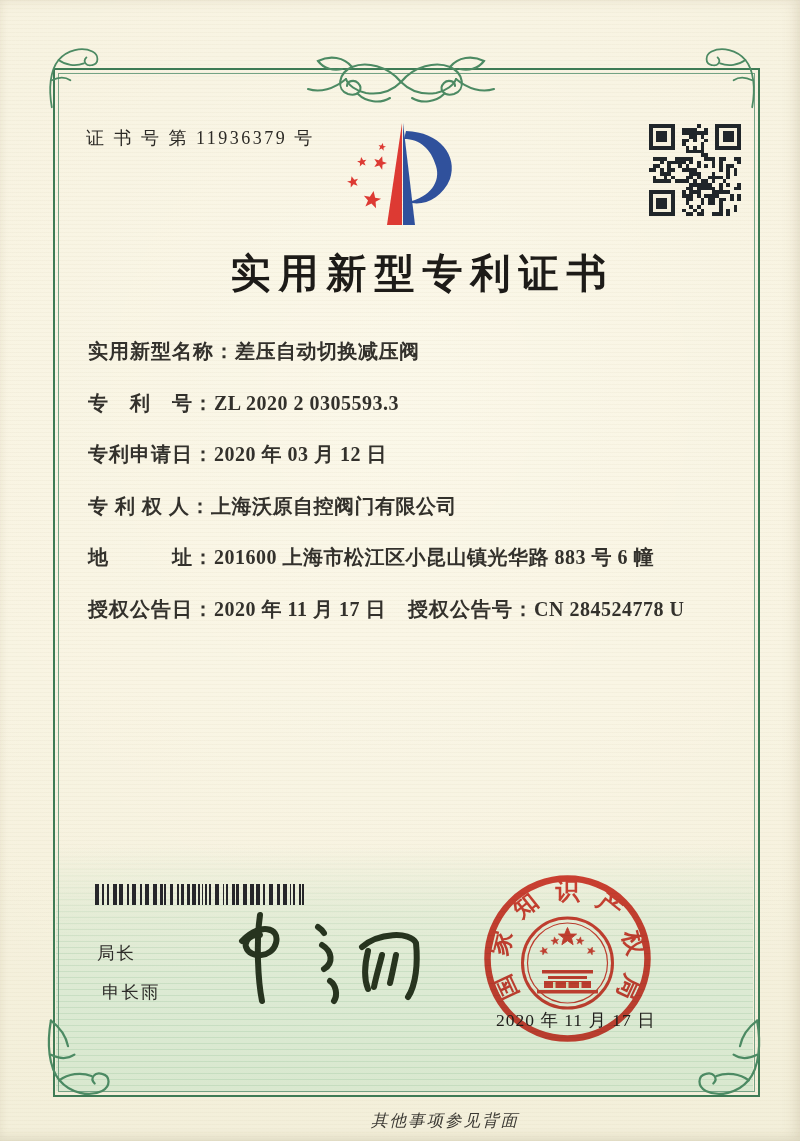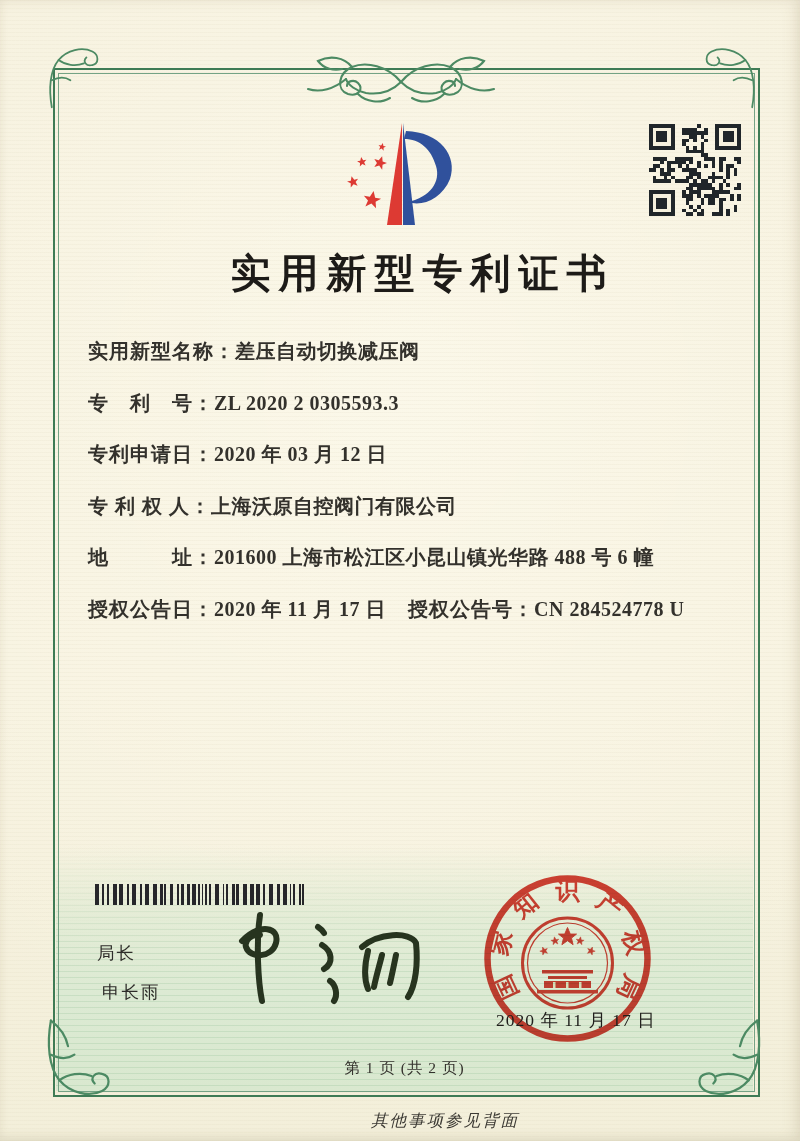--- a/index.html
+++ b/index.html
@@ -132,20 +132,21 @@
     <path d="M14,40 C22,44 30,44 36,40"></path>
     <path d="M14,8 C22,14 28,22 30,32"></path>
   </svg>
   <svg class="abs ornament" style="left:676px;top:1012px;transform:scaleX(-1);" width="96" height="96" viewBox="0 0 90 90">
     <path d="M14,8 C10,30 12,52 22,64 C32,76 50,80 62,74 C70,70 70,60 62,58 C55,56 50,62 55,67"></path>
     <path d="M22,64 C30,58 42,56 52,60"></path>
     <path d="M14,40 C22,44 30,44 36,40"></path>
     <path d="M14,8 C22,14 28,22 30,32"></path>
   </svg>
 
+  <div class="abs cert-no">证 书 号 第 11936379 号</div>
 
   <svg class="abs logo" width="165" height="115" viewBox="0 0 165 115">
     <defs>
       <path id="star" d="M0,-10 L2.94,-3.09 L9.51,-3.09 L4.19,1.18 L5.88,8.09 L0,3.82 L-5.88,8.09 L-4.19,1.18 L-9.51,-3.09 L-2.94,-3.09 Z"></path>
     </defs>
     <g>
       <polygon points="74,7 59,109 74,109" fill="#dd3a33"></polygon>
       <polygon points="75,7 87,109 75,109" fill="#30519c"></polygon>
     </g>
     <path d="M78,15 C112,16 130,40 122,63 C114,83 94,91 80,86 C102,81 113,66 108,50 C103,33 92,23 76,23 Z" fill="#30519c"></path>
@@ -370,21 +371,21 @@
     <div class="field-row">
       <span class="field-label">专利申请日：</span>
       <span class="field-value">2020 年 03 月 12 日</span>
     </div>
     <div class="field-row">
       <span class="field-label">专 利 权 人：</span>
       <span class="field-value">上海沃原自控阀门有限公司</span>
     </div>
     <div class="field-row">
       <span class="field-label">地　　　址：</span>
-      <span class="field-value">201600 上海市松江区小昆山镇光华路 488 号 6 幢</span>
+      <span class="field-value">201600 上海市松江区小昆山镇光华路 883 号 6 幢</span>
     </div>
     <div class="field-row">
       <span class="grant-left">
         <span class="field-label">授权公告日：</span>
         <span class="field-value">2020 年 11 月 17 日</span>
       </span>
       <span class="field-label">授权公告号：</span>
       <span class="field-value">CN 284524778 U</span>
     </div>
   </div>
@@ -475,15 +476,14 @@
           <rect x="73" y="111" width="2.5" height="6" fill="#f6f1de"></rect>
           <rect x="86" y="111" width="2.5" height="6" fill="#f6f1de"></rect>
           <rect x="99" y="111" width="2.5" height="6" fill="#f6f1de"></rect>
         </g>
       </g>
     </g>
   </svg>
 
   <div class="abs seal-date">2020 年 11 月 17 日</div>
 
-  <div class="abs page-no">第 1 页 (共 2 页)</div>
   <div class="abs back-note">其他事项参见背面</div>
 </div>
 
 </body></html>

